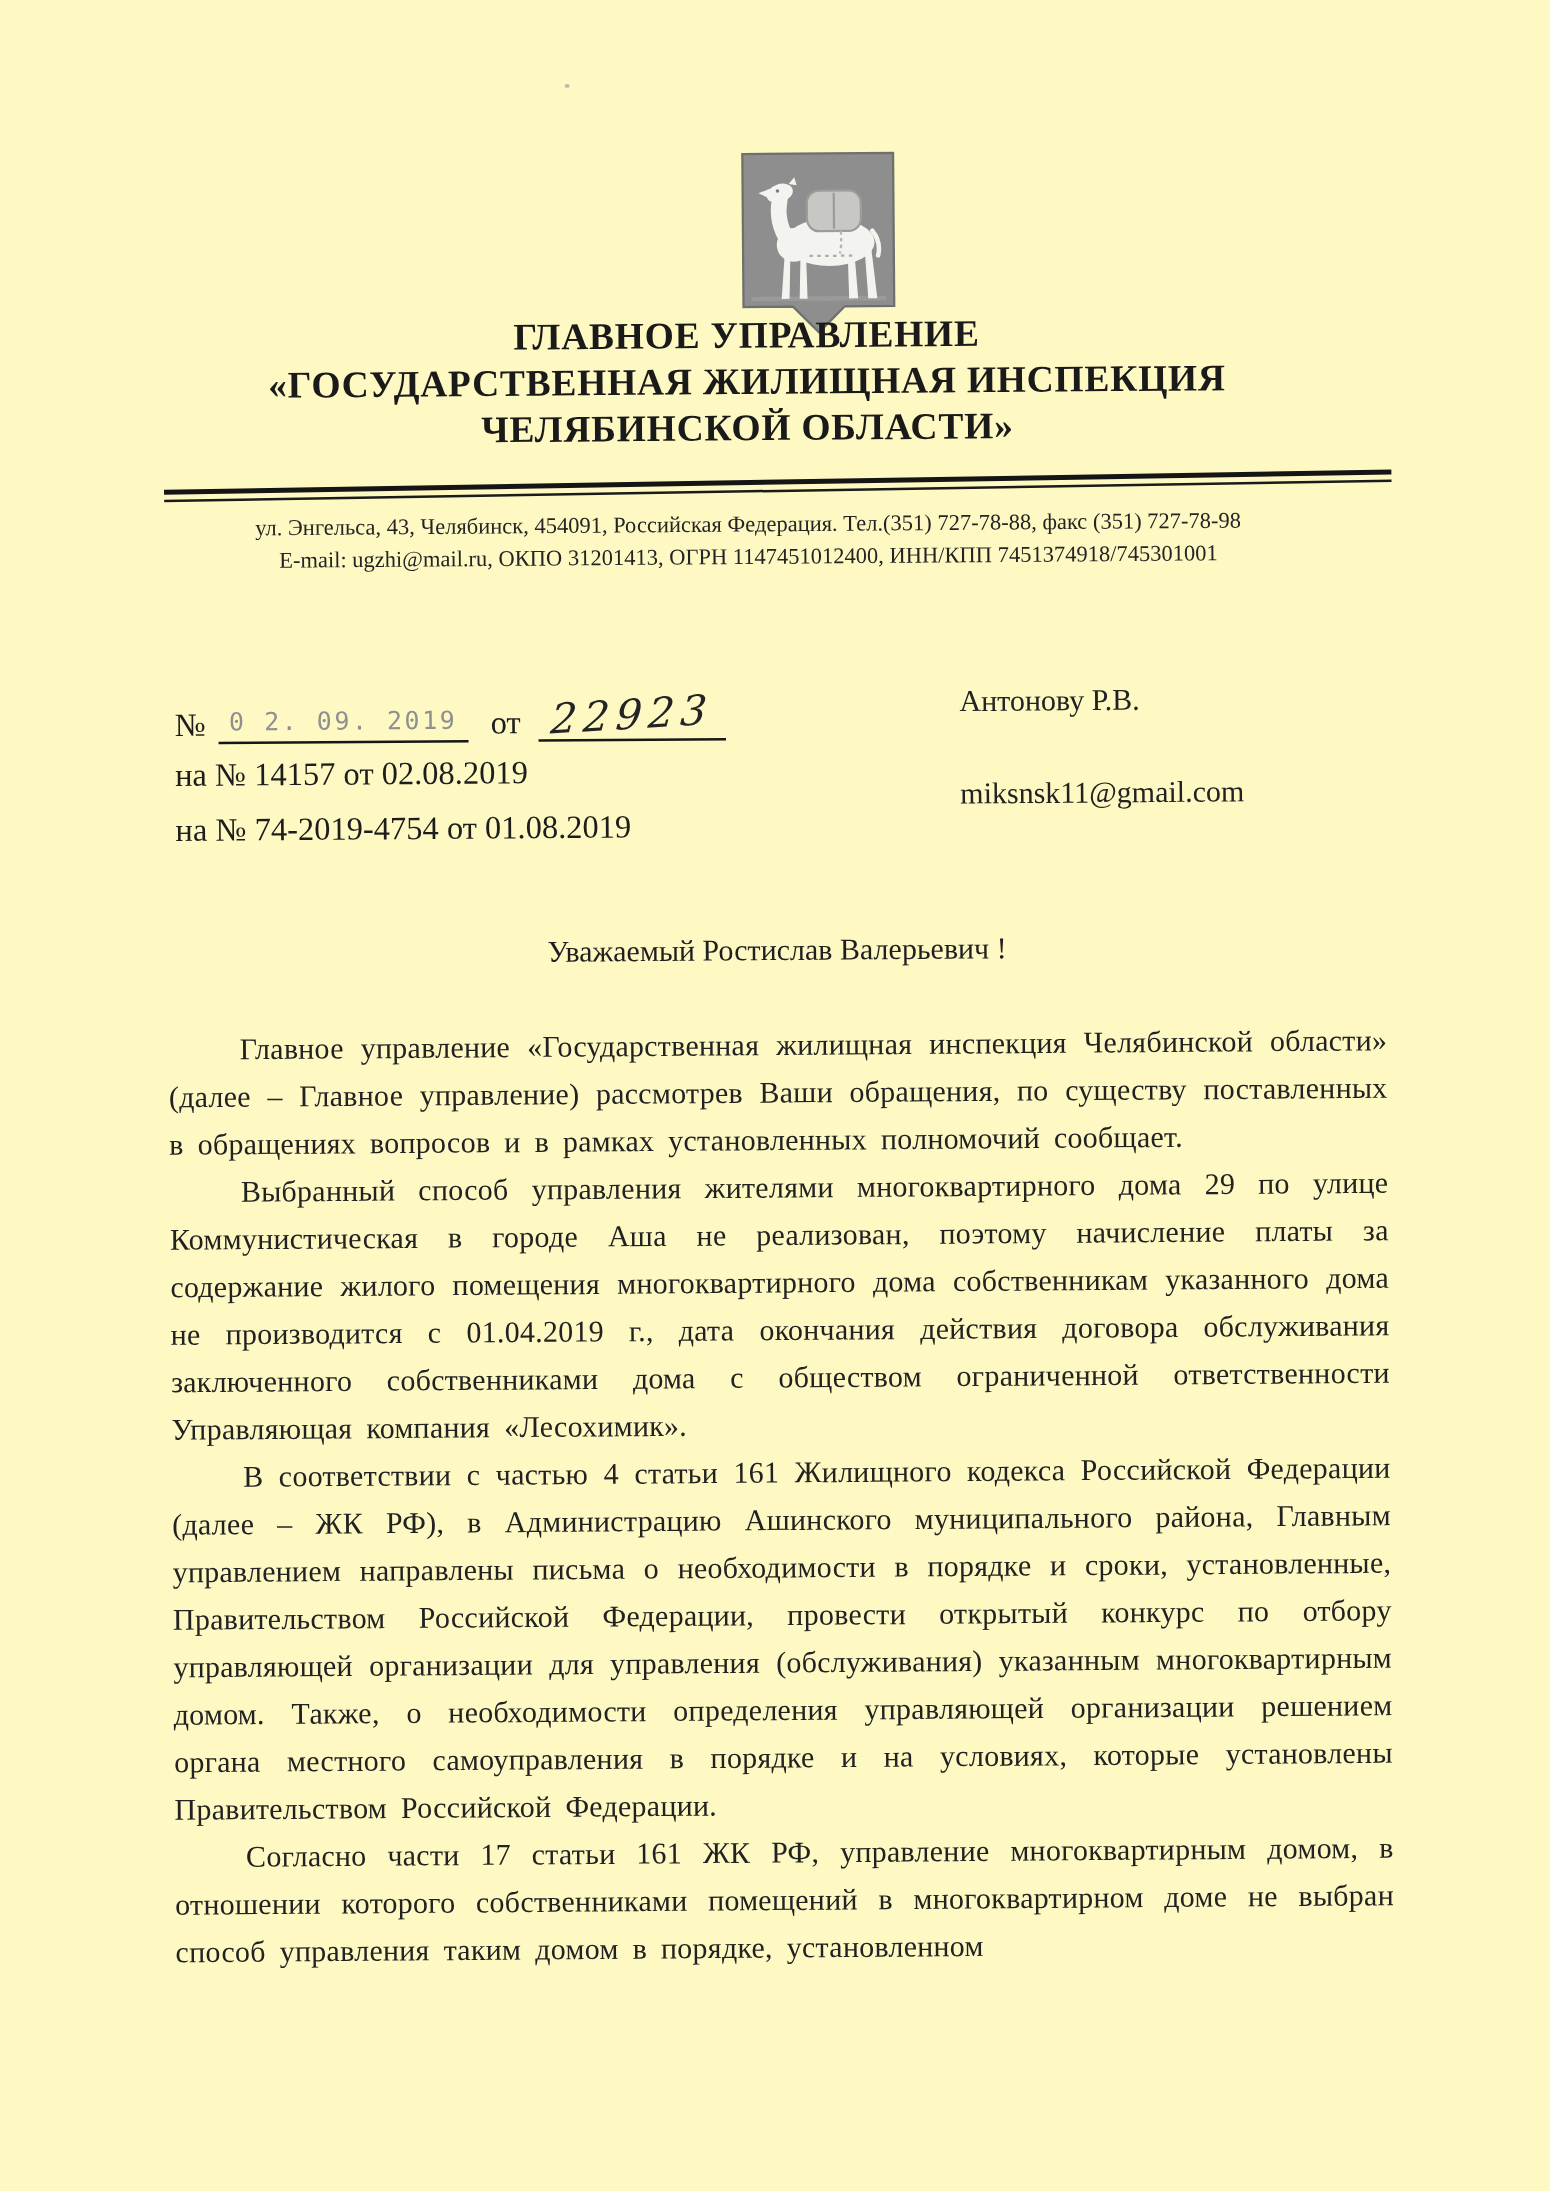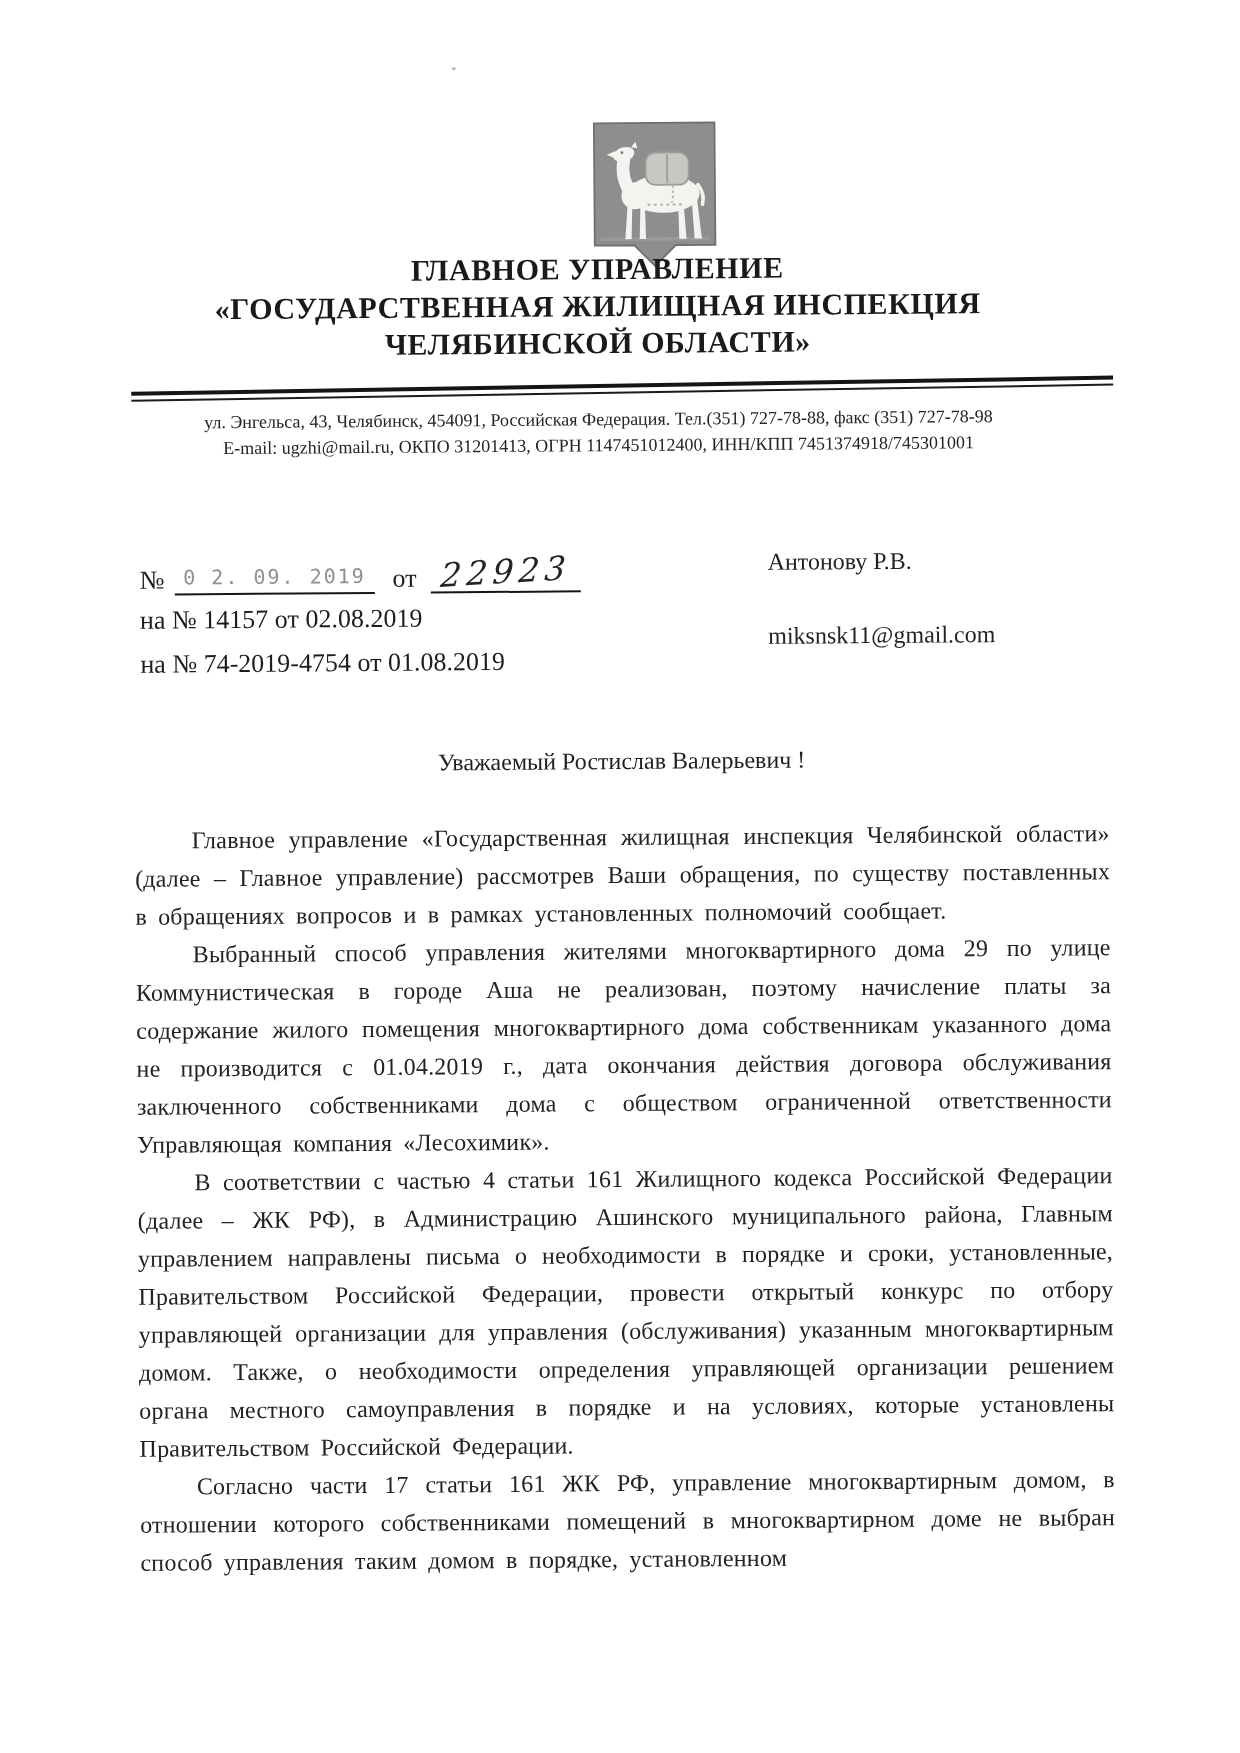--- a/index.html
+++ b/index.html
@@ -1,20 +1,20 @@
 <!DOCTYPE html>
 <html><head>
 <meta charset="utf-8">
 <style>
   html,body { margin:0; padding:0; background:#e9e9e9; }
   .page {
     position:relative;
     width:1240px; height:1753px;
     margin:0 auto;
-    background:#ffffff;
+    background:#fef9c3;
     overflow:hidden;
     font-family:"Liberation Serif", serif;
     color:#1e1e1e;
   }
   .scan-layer { position:absolute; inset:0; transform:rotate(-0.45deg); transform-origin:50% 35%; }
 
   .artifact-dot {
     position:absolute; left:456px; top:66px; width:4px; height:3px;
     background:#b9b9b9; border-radius:50%;
   }

